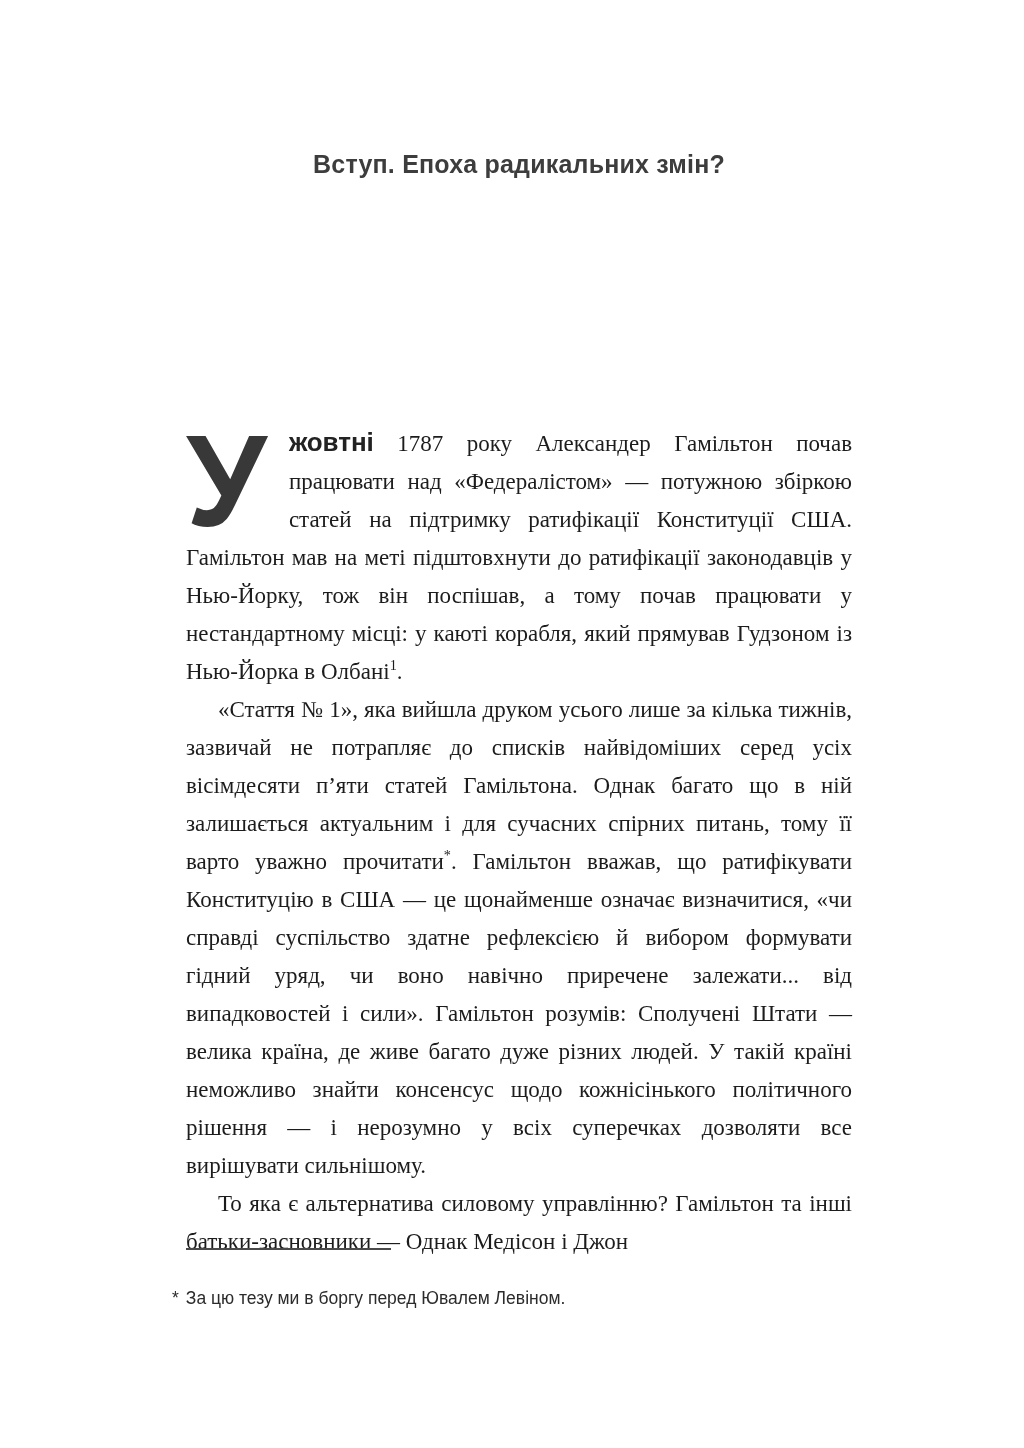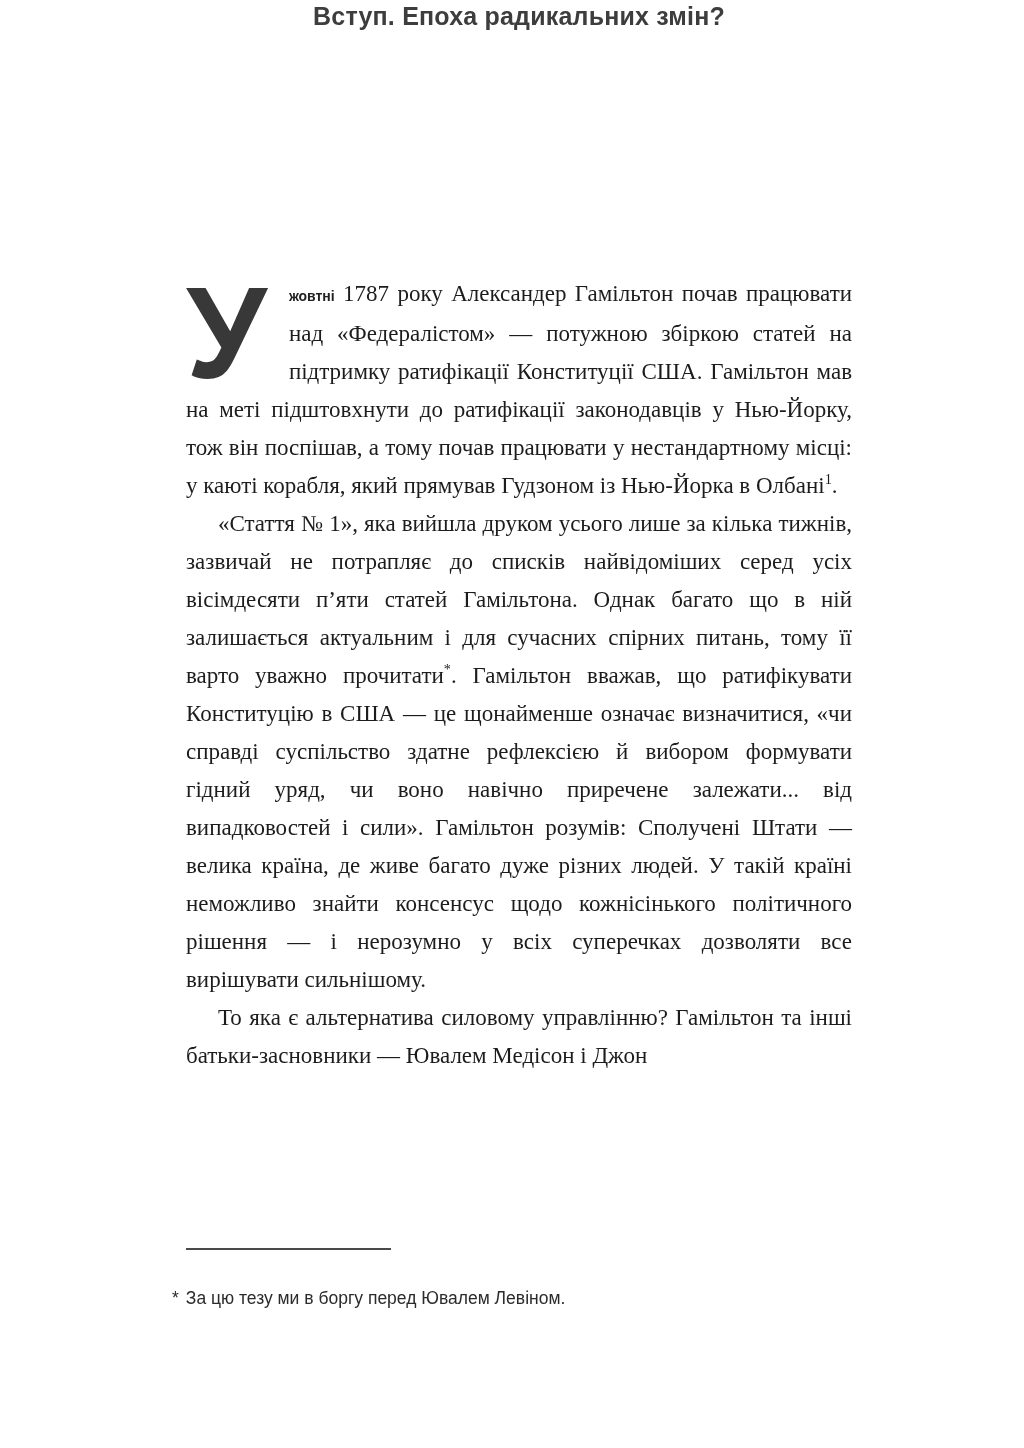--- a/index.html
+++ b/index.html
@@ -17,20 +17,21 @@
   }
   .page {
     position: absolute;
     inset: 0;
     background: #ffffff;
   }
   .content {
     margin: 0 172px 0 186px; 
   }
   .heading {
+    padding-top: 148px;
     text-align: center;
     font-family: "Liberation Sans", sans-serif;
     font-weight: 700;
     font-size: 25px;
     line-height: 32px;
     color: #3d3d3d;
     letter-spacing: 0.2px;
   }
   .bodytext {
     margin-top: 243px;
@@ -51,21 +52,21 @@
     font-family: "Liberation Sans", sans-serif;
     font-weight: 700;
     font-size: 130px;
     line-height: 104px;
     margin: 6px 22px 0 0;
     color: #383838;
   }
   .lead {
     font-family: "Liberation Sans", sans-serif;
     font-weight: 700;
-    font-size: 14px;
+    font-size: 26px;
     color: #222222;
   }
   sup.ref {
     font-size: 0.62em;
     line-height: 0;
     vertical-align: super;
   }
   .footnote {
     position: absolute;
     left: 172px;
@@ -106,21 +107,21 @@
     <div class="bodytext">
 
       <p>
         <span class="dropcap">У</span><span class="lead">жовтні</span><span> 1787 року Александер Гамільтон почав працювати над «Федералістом» — потужною збіркою статей на підтримку ратифікації Конституції США. Гамільтон мав на меті підштовхнути до ратифікації законодавців у Нью-Йорку, тож він поспішав, а тому почав працювати у нестандартному місці: у каюті корабля, який прямував Гудзоном із Нью-Йорка в Олбані</span><sup class="ref">1</sup><span>.</span>
       </p>
 
       <p class="para-indent">
         <span>«Стаття № 1», яка вийшла друком усього лише за кілька тижнів, зазвичай не потрапляє до списків найвідоміших серед усіх вісімдесяти п’яти статей Гамільтона. Однак багато що в ній залишається актуальним і для сучасних спірних питань, тому її варто уважно прочитати</span><sup class="ref">*</sup><span>. Гамільтон вважав, що ратифікувати Конституцію в США — це щонайменше означає визначитися, «чи справді суспільство здатне рефлексією й вибором формувати гідний уряд, чи воно навічно приречене залежати... від випадковостей і сили». Гамільтон розумів: Сполучені Штати — велика країна, де живе багато дуже різних людей. У такій країні неможливо знайти консенсус щодо кожнісінького політичного рішення — і нерозумно у всіх суперечках дозволяти все вирішувати сильнішому.</span>
       </p>
 
-      <p class="para-indent">То яка є альтернатива силовому управлінню? Гамільтон та інші батьки-засновники — Ювалем Медісон і Джон</p>
+      <p class="para-indent">То яка є альтернатива силовому управлінню? Гамільтон та інші батьки-засновники — Однак Медісон і Джон</p>
 
     </div>
   </div>
 
   <div class="footnote">
     <div class="footnote-rule"></div>
     <div class="footnote-line">
       <span class="footnote-marker">*</span>
       <span class="footnote-text">За цю тезу ми в боргу перед Ювалем Левіном.</span>
     </div>

